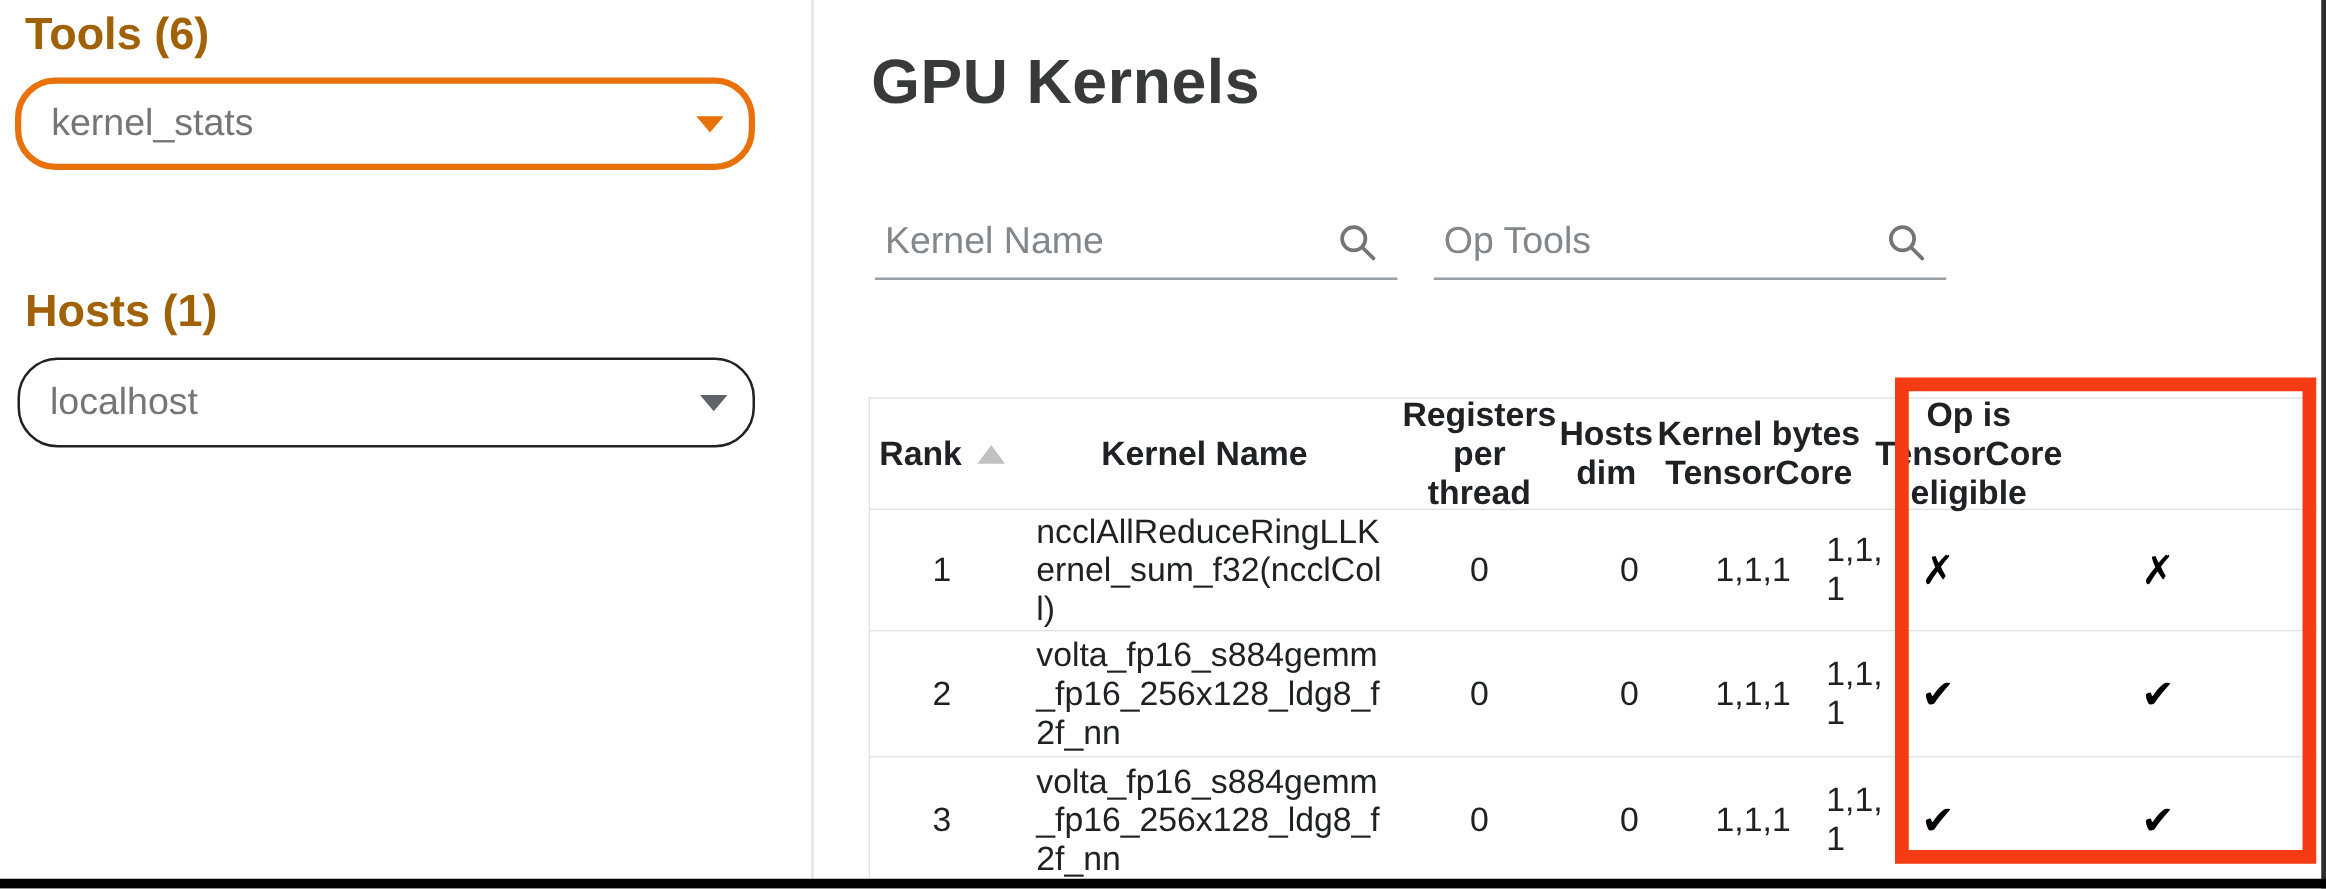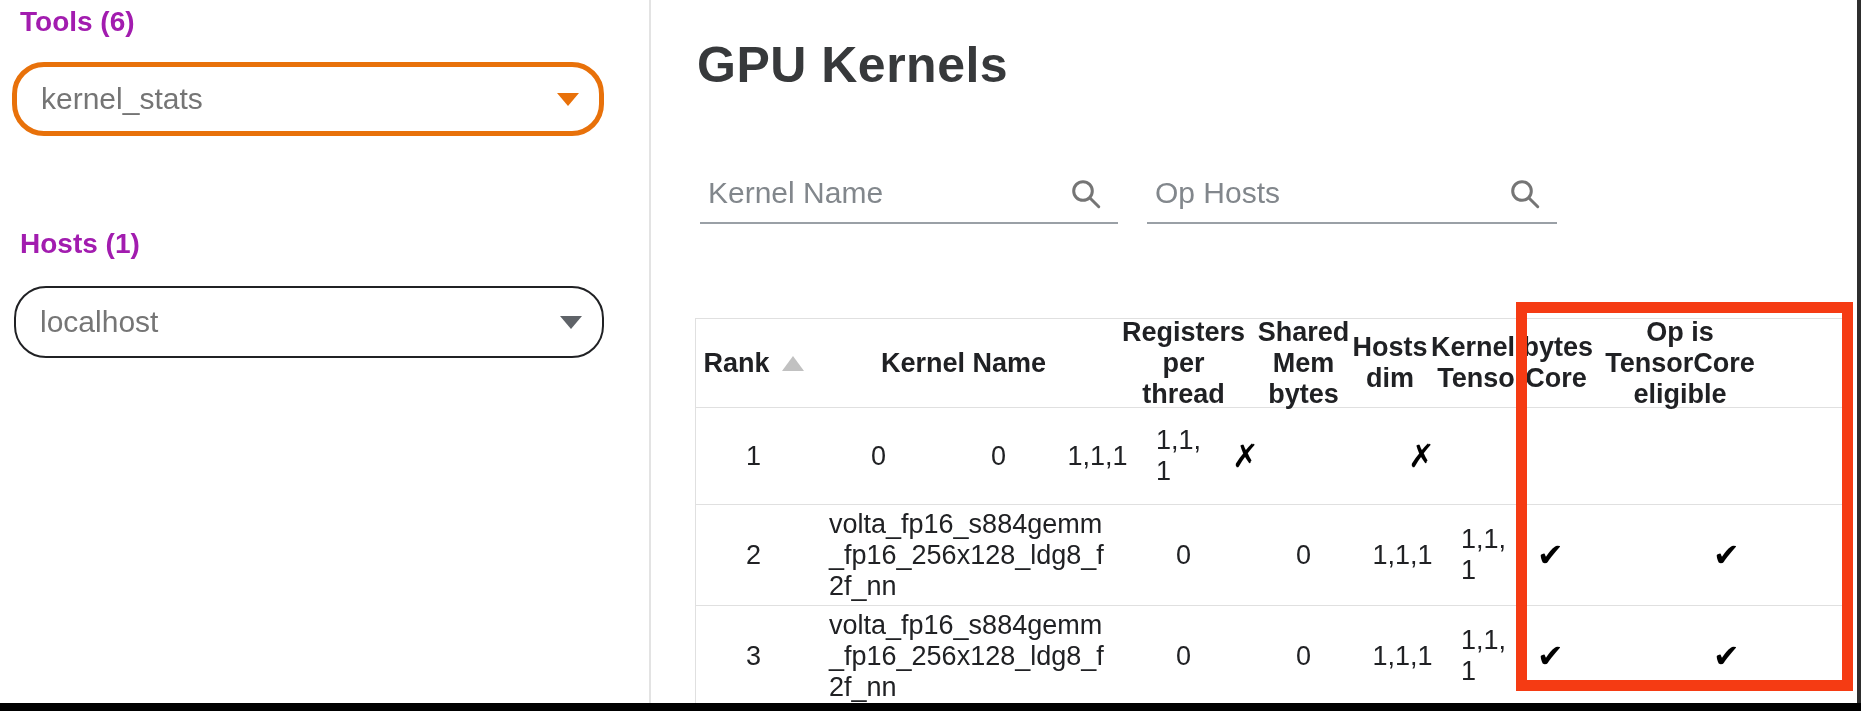--- a/index.html
+++ b/index.html
@@ -5,21 +5,21 @@
   html,body{margin:0;padding:0;background:#fff;}
   #screen{position:relative;width:1861px;height:711px;background:#ffffff;overflow:hidden;
           font-family:"Liberation Sans",sans-serif;color:#202124;}
 
   
   .v-divider{position:absolute;left:649px;top:0;width:2px;height:703px;background:#e3e3e3;}
   .right-edge{position:absolute;left:1857px;top:0;width:4px;height:711px;background:#2e2e2e;}
   .bottom-bar{position:absolute;left:0;top:703px;width:1861px;height:8px;background:#000;}
 
   
-  .side-label{position:absolute;left:20px;font-size:28px;font-weight:700;color:#a21caf;}
+  .side-label{position:absolute;left:20px;font-size:36px;font-weight:700;color:#a16207;}
   .select-box{position:absolute;background:#fff;box-sizing:border-box;cursor:pointer;border-radius:32px;}
   .select-box .val{position:absolute;left:24px;top:50%;transform:translateY(-50%);
                    font-size:30px;color:#757575;white-space:nowrap;}
   .tri{position:absolute;right:20px;top:50%;margin-top:-6px;width:0;height:0;
        border-left:11px solid transparent;border-right:11px solid transparent;}
   #tools-select{left:12px;top:62px;width:592px;height:74px;border:5px solid #e8710a;}
   #tools-select .tri{border-top:13px solid #e8710a;}
   #hosts-select{left:14px;top:286px;width:590px;height:72px;border:2px solid #202124;}
   #hosts-select .tri{border-top:13px solid #5f6368;}
 
@@ -91,46 +91,46 @@
 
   <div class="filter" id="kernel-filter">
     <span class="ph">Kernel Name</span>
     <svg width="36" height="36" viewBox="0 0 24 24">
       <circle cx="10" cy="10" r="6.2" fill="none" stroke="#757575" stroke-width="2"></circle>
       <line x1="14.8" y1="14.8" x2="20.5" y2="20.5" stroke="#757575" stroke-width="2" stroke-linecap="round"></line>
     </svg>
   </div>
 
   <div class="filter" id="op-filter">
-    <span class="ph">Op Hosts</span>
+    <span class="ph">Op Tools</span>
     <svg width="36" height="36" viewBox="0 0 24 24">
       <circle cx="10" cy="10" r="6.2" fill="none" stroke="#757575" stroke-width="2"></circle>
       <line x1="14.8" y1="14.8" x2="20.5" y2="20.5" stroke="#757575" stroke-width="2" stroke-linecap="round"></line>
     </svg>
   </div>
 
   <div class="ktable">
 
     <div class="trow thead">
       <div class="cell c-rank">
         <span class="rank-head-inner">
           <span>Rank</span>
           <span class="sort-tri"></span>
         </span>
       </div>
       <div class="cell c-kname">Kernel Name</div>
       <div class="cell c-reg">Registers per thread</div>
-      <div class="cell c-shm">Shared Mem bytes</div>
       <div class="cell c-grd">Hosts dim</div>
       <div class="cell c-ktc">Kernel bytes TensorCore</div>
       <div class="cell c-otc">Op is TensorCore eligible</div>
     </div>
 
     <div class="trow r1">
       <div class="cell c-rank">1</div>
+      <div class="cell c-kname body">ncclAllReduceRingLLKernel_sum_f32(ncclColl)</div>
       <div class="cell c-reg">0</div>
       <div class="cell c-shm">0</div>
       <div class="cell c-blk">1,1,1</div>
       <div class="cell c-grd body">1,1,1</div>
       <div class="cell c-ktc body">✗</div>
       <div class="cell c-otc body">✗</div>
     </div>
 
     <div class="trow r2">
       <div class="cell c-rank">2</div>

